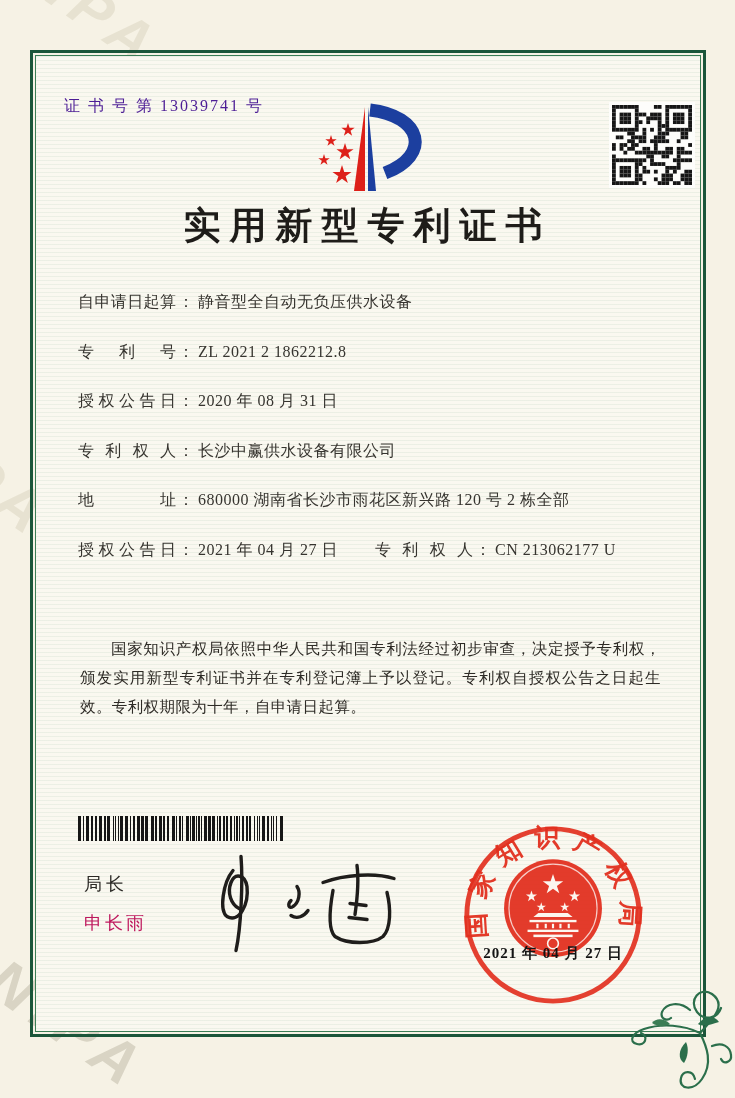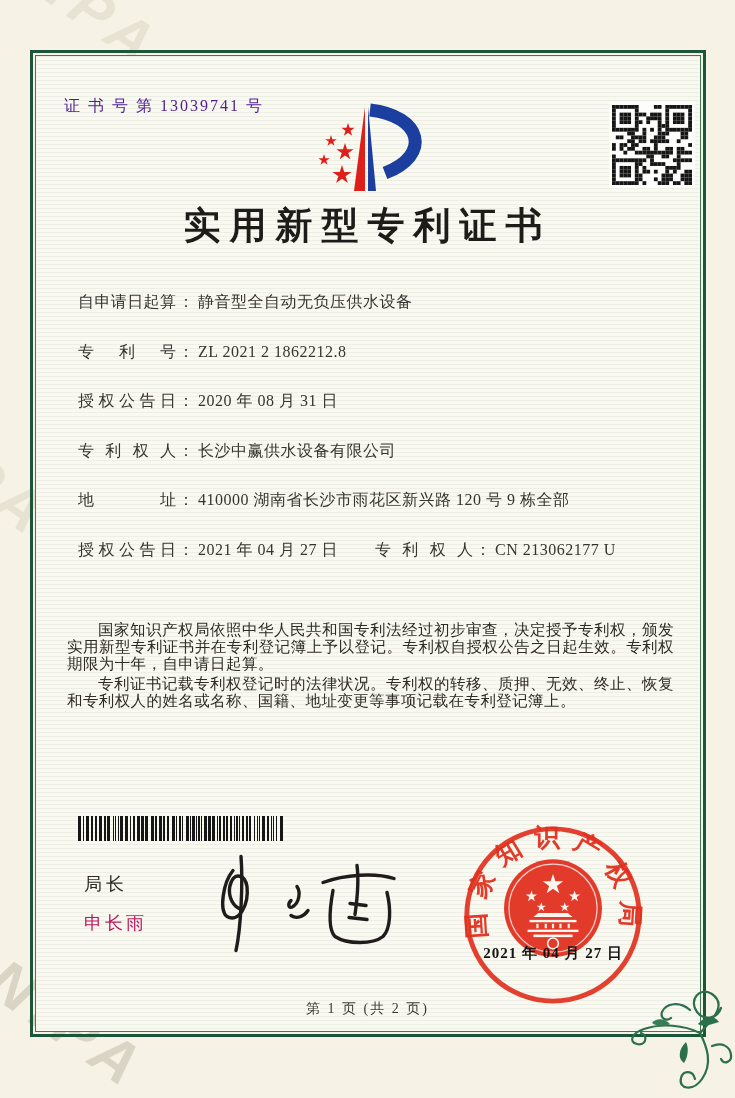--- a/index.html
+++ b/index.html
@@ -37,21 +37,21 @@
   }
   .fields{position:absolute;left:78px;top:292px;width:600px;}
   .frow{position:relative;height:49.5px;font-size:16px;white-space:nowrap;color:#36342f;}
   .flabel{display:inline-block;width:98px;text-align:justify;text-align-last:justify;vertical-align:top;}
   .fcolon{display:inline-block;margin:0 4px 0 2px;}
   .fvalue{letter-spacing:0.5px;}
   .pair2{position:absolute;left:297px;top:0;}
 
   .paras{position:absolute;left:64px;top:618px;width:613px;}
   .paras p{
-    margin:3px;font-size:15.5px;line-height:17px;letter-spacing:0.4px;
+    margin:16px;font-size:15.5px;line-height:29px;letter-spacing:0.4px;
     text-align:justify;text-indent:2em;color:#2e2b26;
   }
   .barcode{position:absolute;left:78px;top:816px;width:208px;height:25px;}
   .signer-title{position:absolute;left:84px;top:872px;font-size:18px;letter-spacing:4px;color:#2b2925;}
   .signer-name{position:absolute;left:84px;top:911px;font-size:18px;letter-spacing:3px;color:#be185d;}
   .signature{position:absolute;left:205px;top:850px;width:200px;height:110px;}
   .seal{position:absolute;left:460px;top:822px;width:186px;height:186px;}
   .seal-date{
     position:absolute;left:460px;top:944px;width:186px;text-align:center;
     font-size:15px;font-weight:bold;letter-spacing:1px;color:#141414;
@@ -346,33 +346,32 @@
       <div class="frow">
         <span class="flabel">专利号</span><span class="fcolon">：</span><span class="fvalue">ZL 2021 2 1862212.8</span>
       </div>
       <div class="frow">
         <span class="flabel">授权公告日</span><span class="fcolon">：</span><span class="fvalue">2020 年 08 月 31 日</span>
       </div>
       <div class="frow">
         <span class="flabel">专利权人</span><span class="fcolon">：</span><span class="fvalue">长沙中赢供水设备有限公司</span>
       </div>
       <div class="frow">
-        <span class="flabel">地址</span><span class="fcolon">：</span><span class="fvalue">410000 湖南省长沙市雨花区新兴路 120 号 9 栋全部</span>
+        <span class="flabel">地址</span><span class="fcolon">：</span><span class="fvalue">680000 湖南省长沙市雨花区新兴路 120 号 2 栋全部</span>
       </div>
       <div class="frow">
         <span class="flabel">授权公告日</span><span class="fcolon">：</span><span class="fvalue">2021 年 04 月 27 日</span>
         <span class="pair2">
           <span class="flabel">专利权人</span><span class="fcolon">：</span><span class="fvalue">CN 213062177 U</span>
         </span>
       </div>
     </div>
 
     <div class="paras">
       <p>国家知识产权局依照中华人民共和国专利法经过初步审查，决定授予专利权，颁发实用新型专利证书并在专利登记簿上予以登记。专利权自授权公告之日起生效。专利权期限为十年，自申请日起算。</p>
-      <p>专利证书记载专利权登记时的法律状况。专利权的转移、质押、无效、终止、恢复和专利权人的姓名或名称、国籍、地址变更等事项记载在专利登记簿上。</p>
     </div>
 
     <div class="barcode">
       <svg id="bc" width="208" height="25" viewBox="0 0 208 25" xmlns="http://www.w3.org/2000/svg">
           <rect x="0" y="0" width="3" height="25" fill="#161616"></rect>
           <rect x="5" y="0" width="1" height="25" fill="#161616"></rect>
           <rect x="8" y="0" width="3" height="25" fill="#161616"></rect>
           <rect x="13" y="0" width="2" height="25" fill="#161616"></rect>
           <rect x="17" y="0" width="2" height="25" fill="#161616"></rect>
           <rect x="21" y="0" width="3" height="25" fill="#161616"></rect>
@@ -472,21 +471,20 @@
           <rect x="6.5" y="16" width="2.2" height="4.5" fill="#fdf6ef"></rect>
           <rect x="15" y="16" width="2.2" height="4.5" fill="#fdf6ef"></rect>
           <rect x="-26" y="22" width="52" height="2.4" fill="#fdf6ef"></rect>
           <rect x="-20" y="27" width="40" height="2.6" fill="#fdf6ef"></rect>
           <circle cx="0" cy="36" r="5.5" fill="none" stroke="#fdf6ef" stroke-width="1.6"></circle>
         </g>
       </svg>
     </div>
     <div class="seal-date">2021 年 04 月 27 日</div>
 
-    <div class="page-foot">第 1 页 (共 2 页)</div>
 
     <div class="flourish">
       <svg width="141" height="132" viewBox="0 0 141 132" xmlns="http://www.w3.org/2000/svg" fill="none" stroke="#2b6f4b" stroke-width="2.2" stroke-linecap="round">
         <path d="M106,67 C122,50 132,38 118,28 C106,20 94,34 103,46 C110,55 123,53 127,42"></path>
         <path d="M106,67 C90,59 68,57 50,63 C38,67 34,76 43,78 C51,80 55,71 47,67"></path>
         <path d="M106,67 C113,81 119,97 108,113 C99,126 84,123 87,112 C89,104 99,104 101,113"></path>
         <path d="M96,44 C86,35 72,37 68,46 C66,52 72,56 77,52"></path>
         <path d="M118,80 C128,76 136,80 137,89 C138,96 130,99 127,93"></path>
         <path d="M104,58 C111,49 120,49 125,56 C116,59 109,61 104,58 Z" fill="#2b6f4b" stroke="none"></path>
         <path d="M92,76 C84,84 84,93 90,97 C94,91 95,82 92,76 Z" fill="#2b6f4b" stroke="none"></path>

